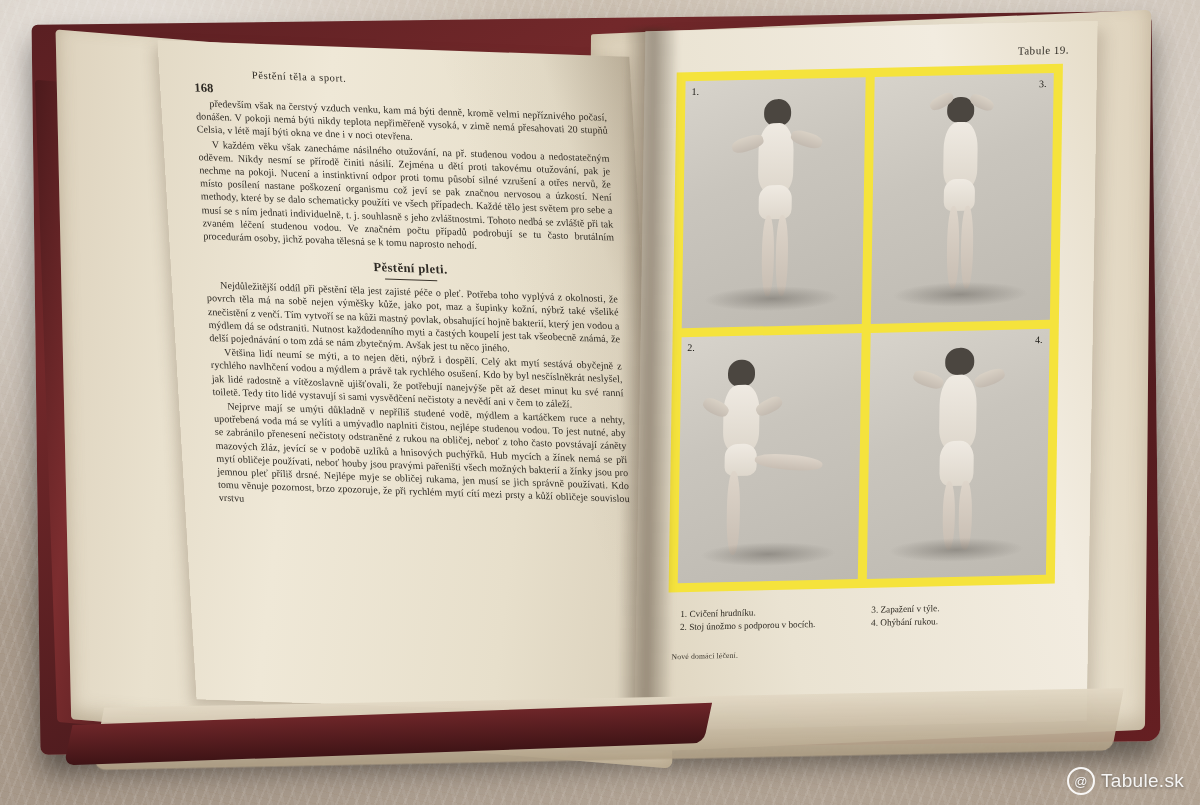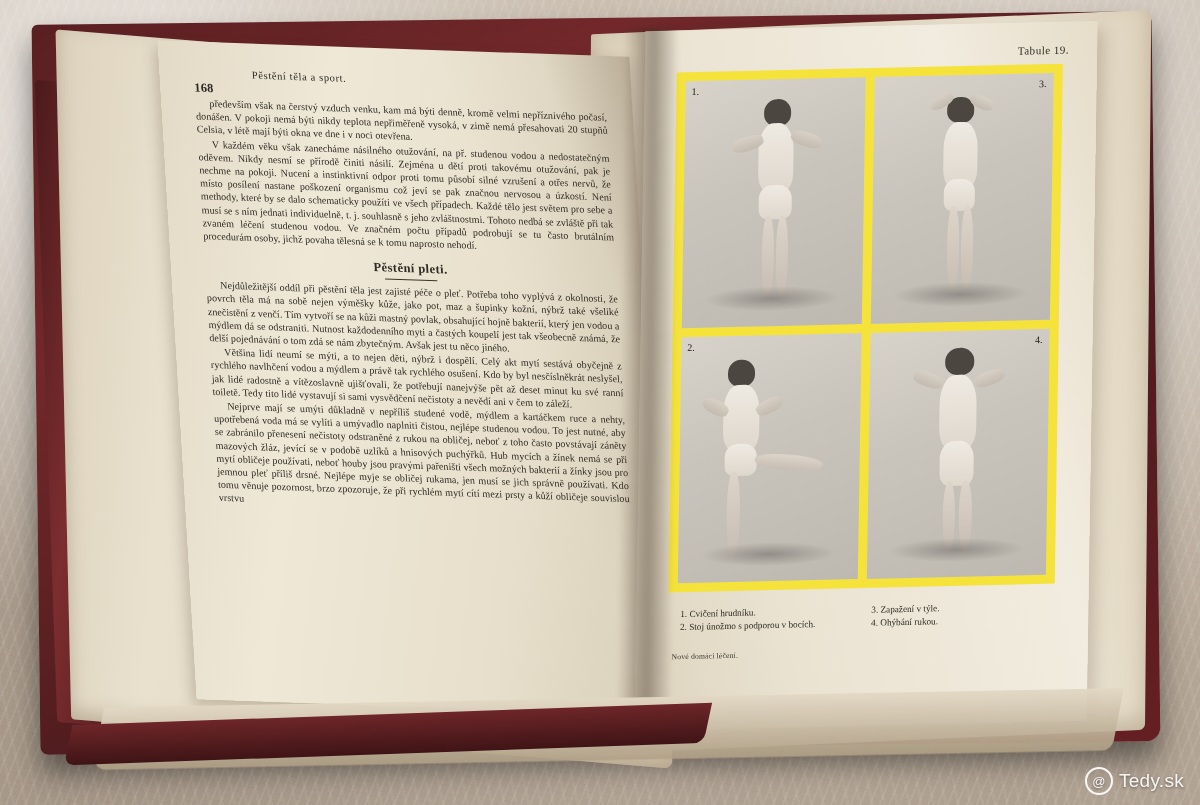--- a/index.html
+++ b/index.html
@@ -430,15 +430,15 @@
       <div class="imprint">Nové domácí léčení.</div>
     </div>
 
     <div class="gutter"></div>
     <div class="bottom-edge"></div>
     <div class="cover-bottom"></div>
   </div>
 
   <div class="watermark">
     <span class="wm-badge">@</span>
-    <span>Tedy.sk</span>
+    <span>Tabule.sk</span>
   </div>
 </div>
 
 </body></html>

